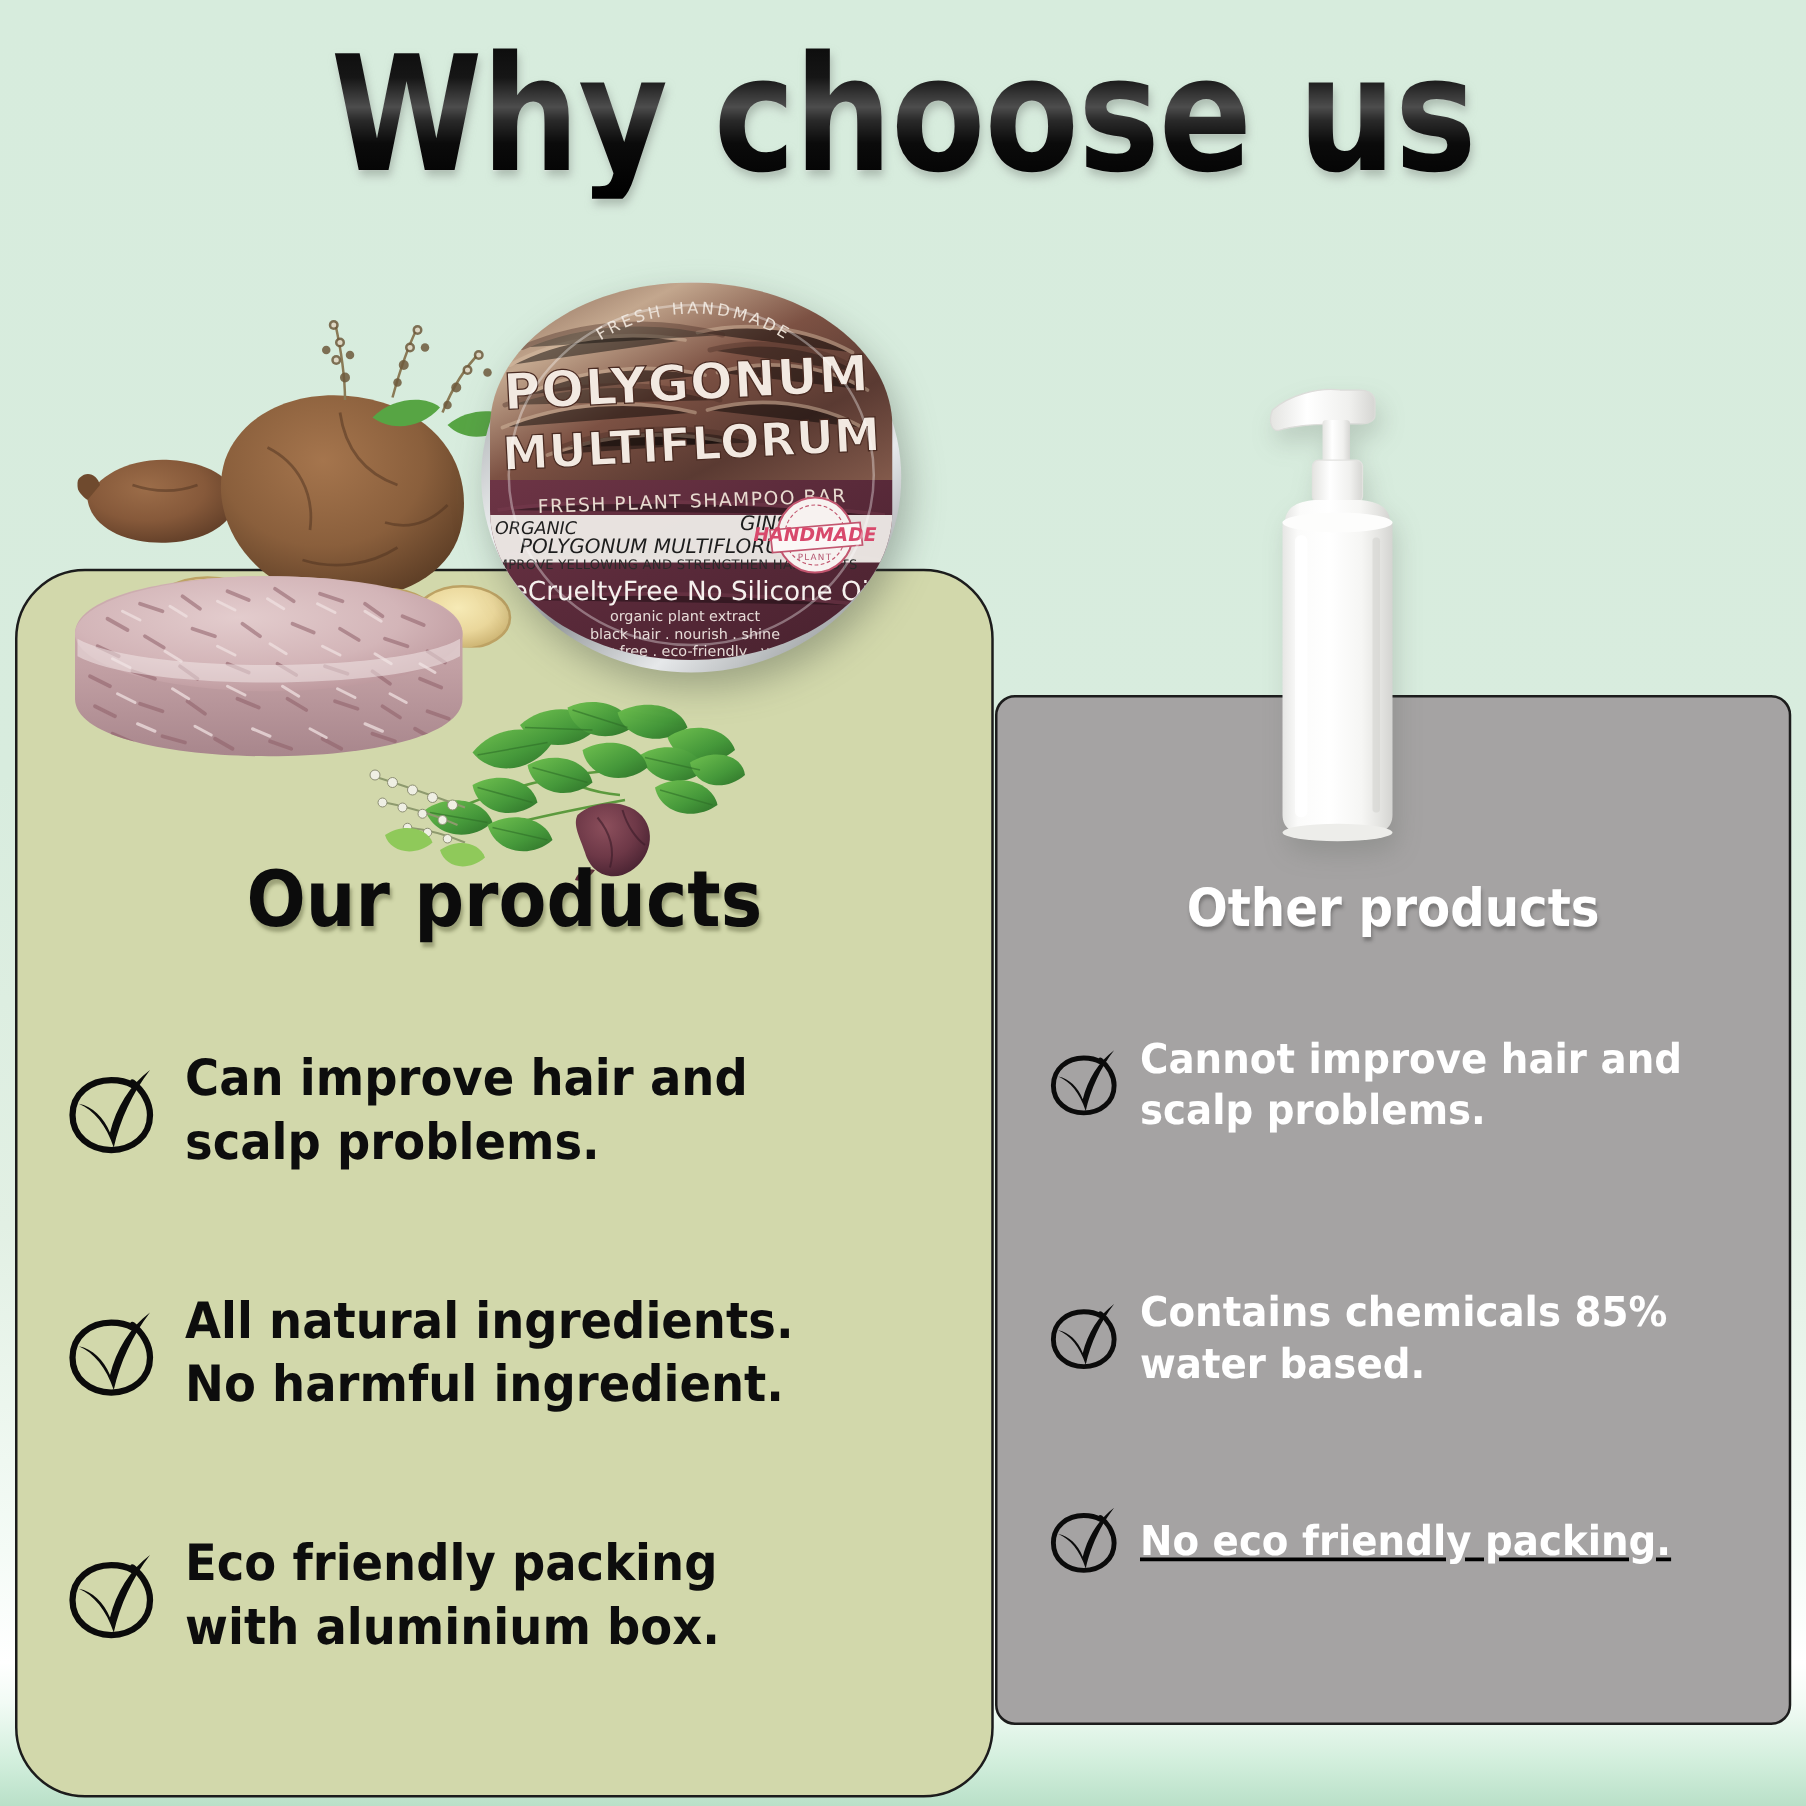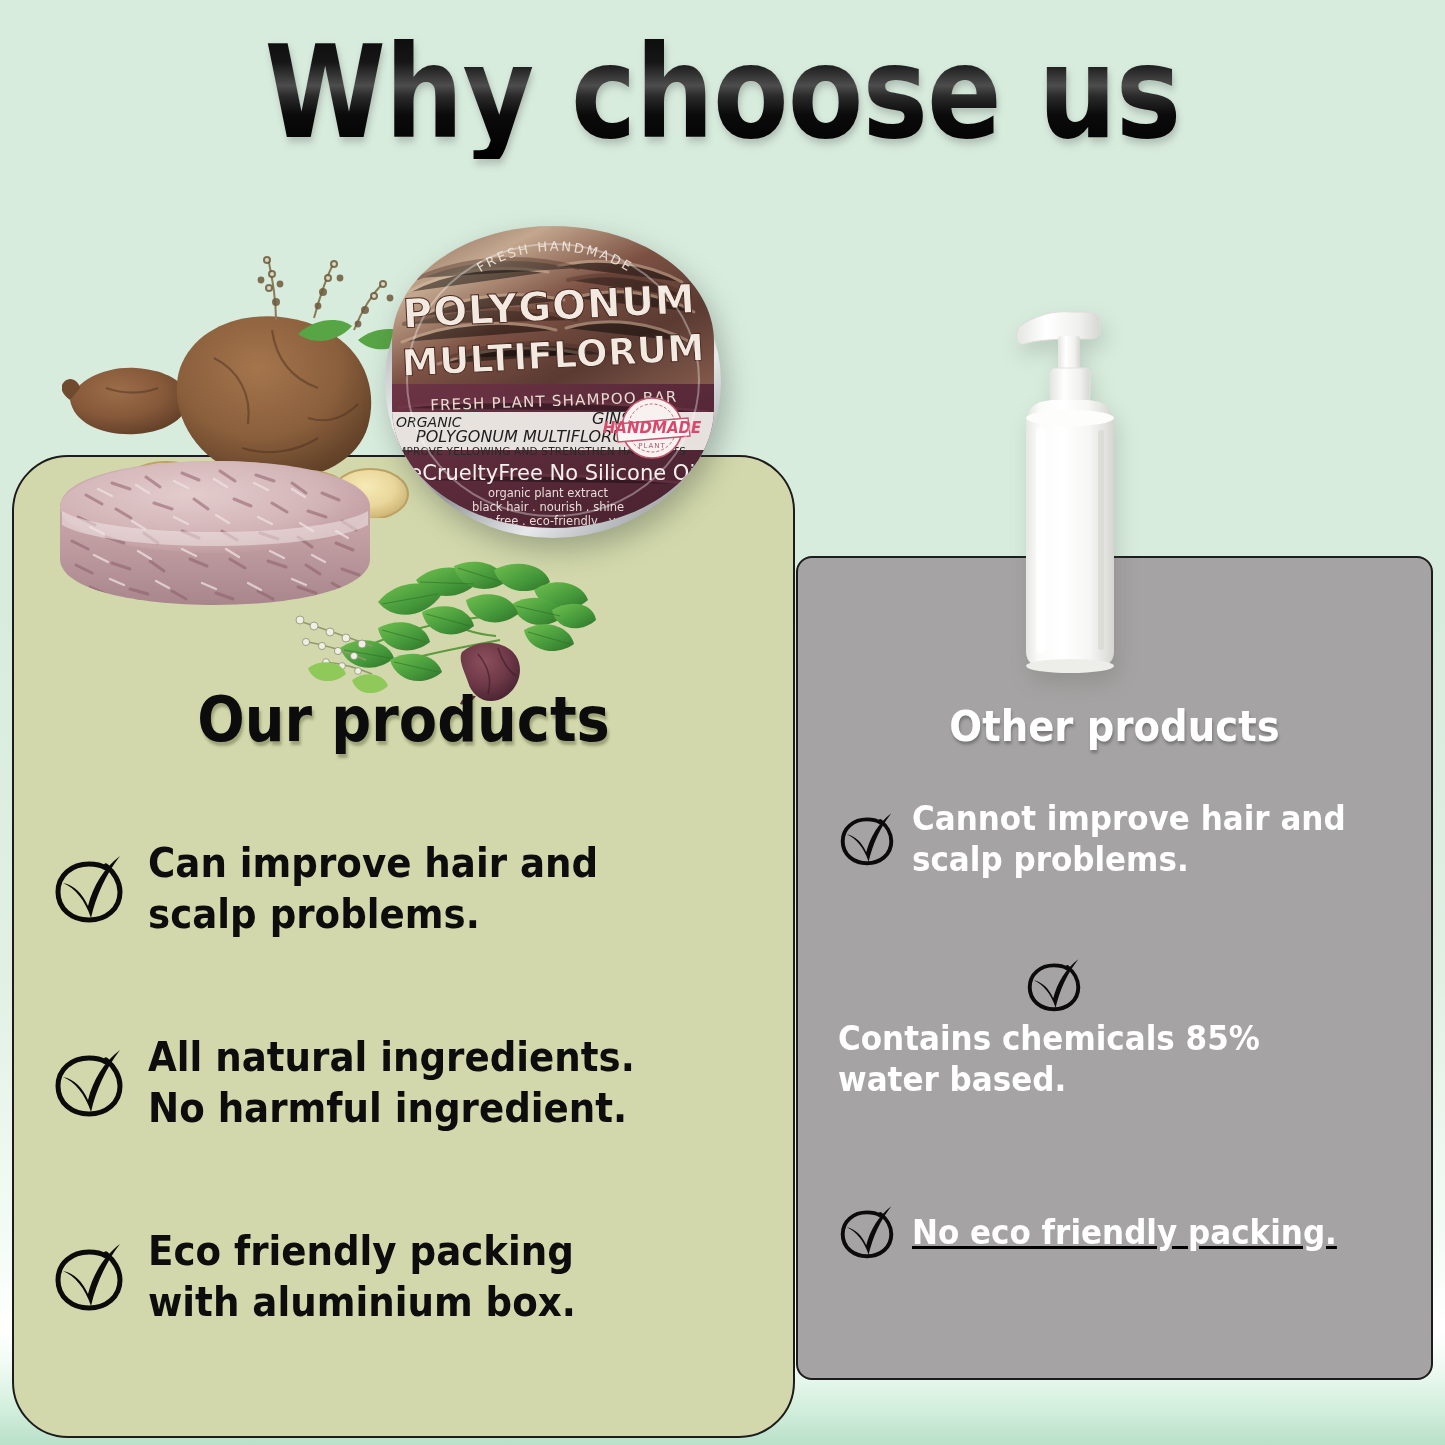--- a/index.html
+++ b/index.html
@@ -91,22 +91,22 @@
     transform-origin:left top;
   }
   .L .btext{font-size:40px;line-height:1.28;color:#0d0d0d;transform:scaleX(.93);}
   .R .btext{font-size:33px;line-height:1.25;color:#ffffff;transform:scaleX(.94);}
 
   .L1{left:52px;top:838px;}
   .L2{left:52px;top:1032px;}
   .L3{left:52px;top:1226px;}
   .L .tick{margin-right:22px;margin-top:4px;}
 
-  .R1{left:838px;top:798px;}
-  .R2{left:838px;top:953px;flex-direction:column;}
+  .R1{left:838px;top:826px;}
+  .R2{left:838px;top:1029px;}
   .R3{left:838px;top:1200px;text-decoration:underline;}
   .R .tick{margin-right:16px;margin-top:3px;}
 
   
   .art{position:absolute;pointer-events:none;}
 
   
   .bar{left:50px;top:455px;width:330px;height:160px;}
   
   .tubers{left:62px;top:248px;width:350px;height:270px;}

